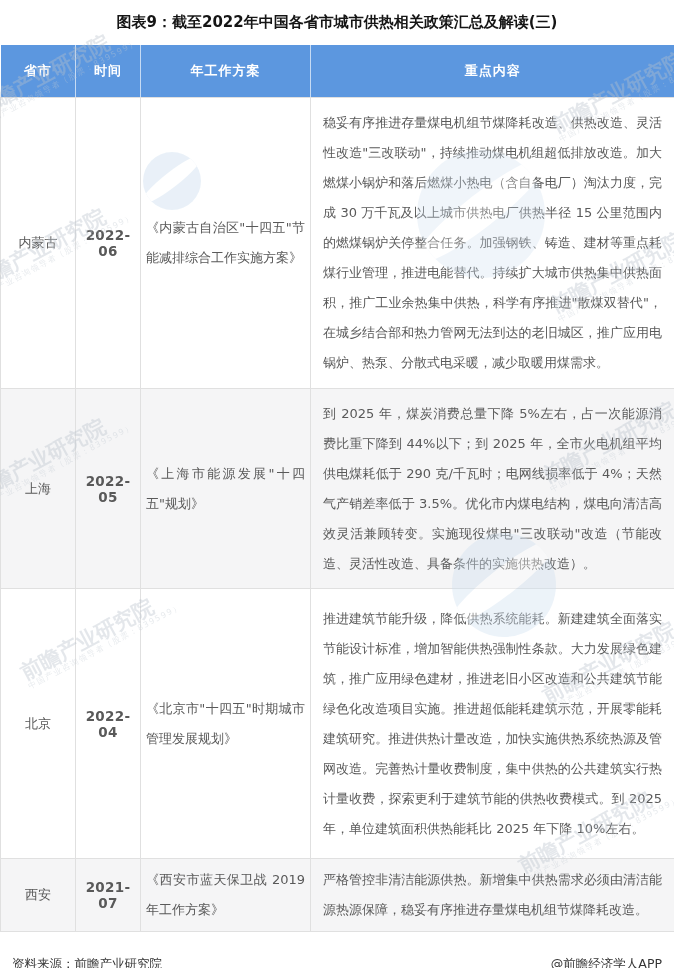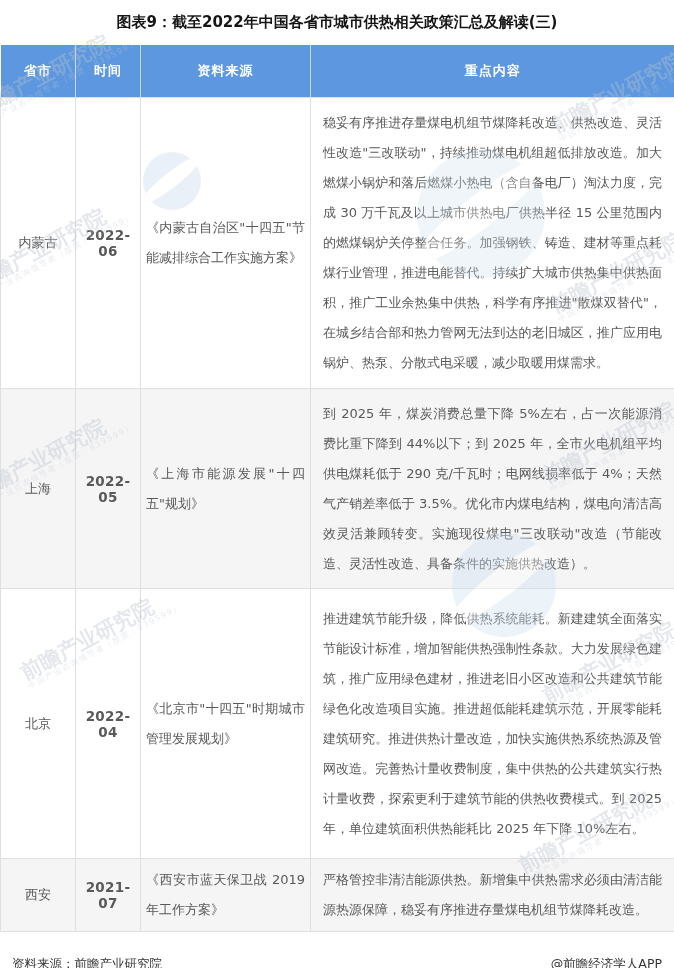--- a/index.html
+++ b/index.html
@@ -143,21 +143,21 @@
     <colgroup>
       <col style="width:75px">
         <col style="width:65px">
         <col style="width:170px">
         <col style="width:364px">
     </colgroup>
     <thead>
       <tr>
         <th>省市</th>
         <th>时间</th>
-        <th>资料来源</th>
+        <th>年工作方案</th>
         <th>重点内容</th>
       </tr>
     </thead>
     <tbody>
       <tr class="r0">
         <td class="c-center">内蒙古</td>
         <td class="c-center c-date">2022-06</td>
         <td class="c-policy">《内蒙古自治区"十四五"节能减排综合工作实施方案》</td>
         <td class="c-content">稳妥有序推进存量煤电机组节煤降耗改造、供热改造、灵活性改造"三改联动"，持续推动煤电机组超低排放改造。加大燃煤小锅炉和落后燃煤小热电（含自备电厂）淘汰力度，完成 30 万千瓦及以上城市供热电厂供热半径 15 公里范围内的燃煤锅炉关停整合任务。加强钢铁、铸造、建材等重点耗煤行业管理，推进电能替代。持续扩大城市供热集中供热面积，推广工业余热集中供热，科学有序推进"散煤双替代"，在城乡结合部和热力管网无法到达的老旧城区，推广应用电锅炉、热泵、分散式电采暖，减少取暖用煤需求。</td>
       </tr>

